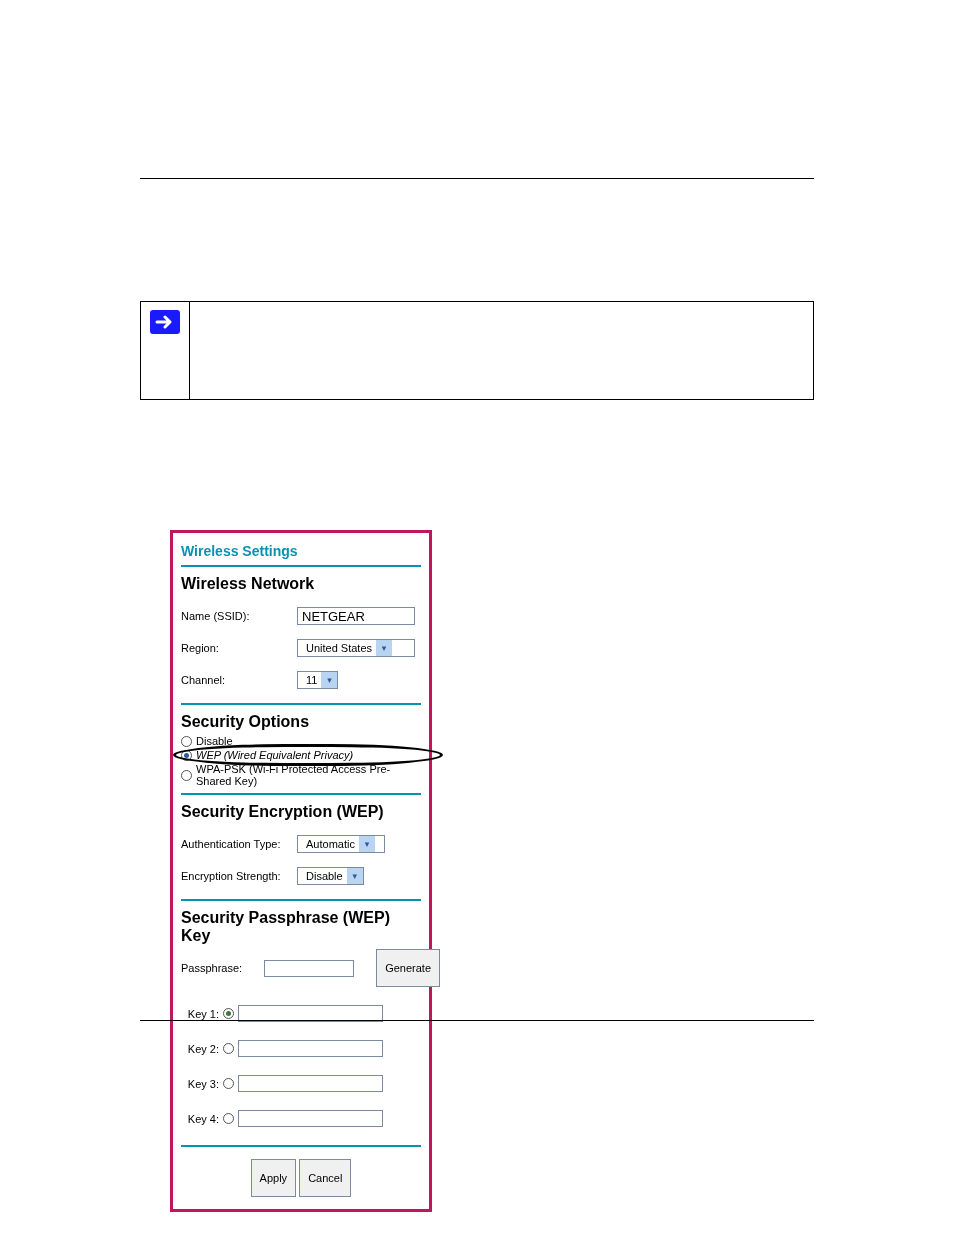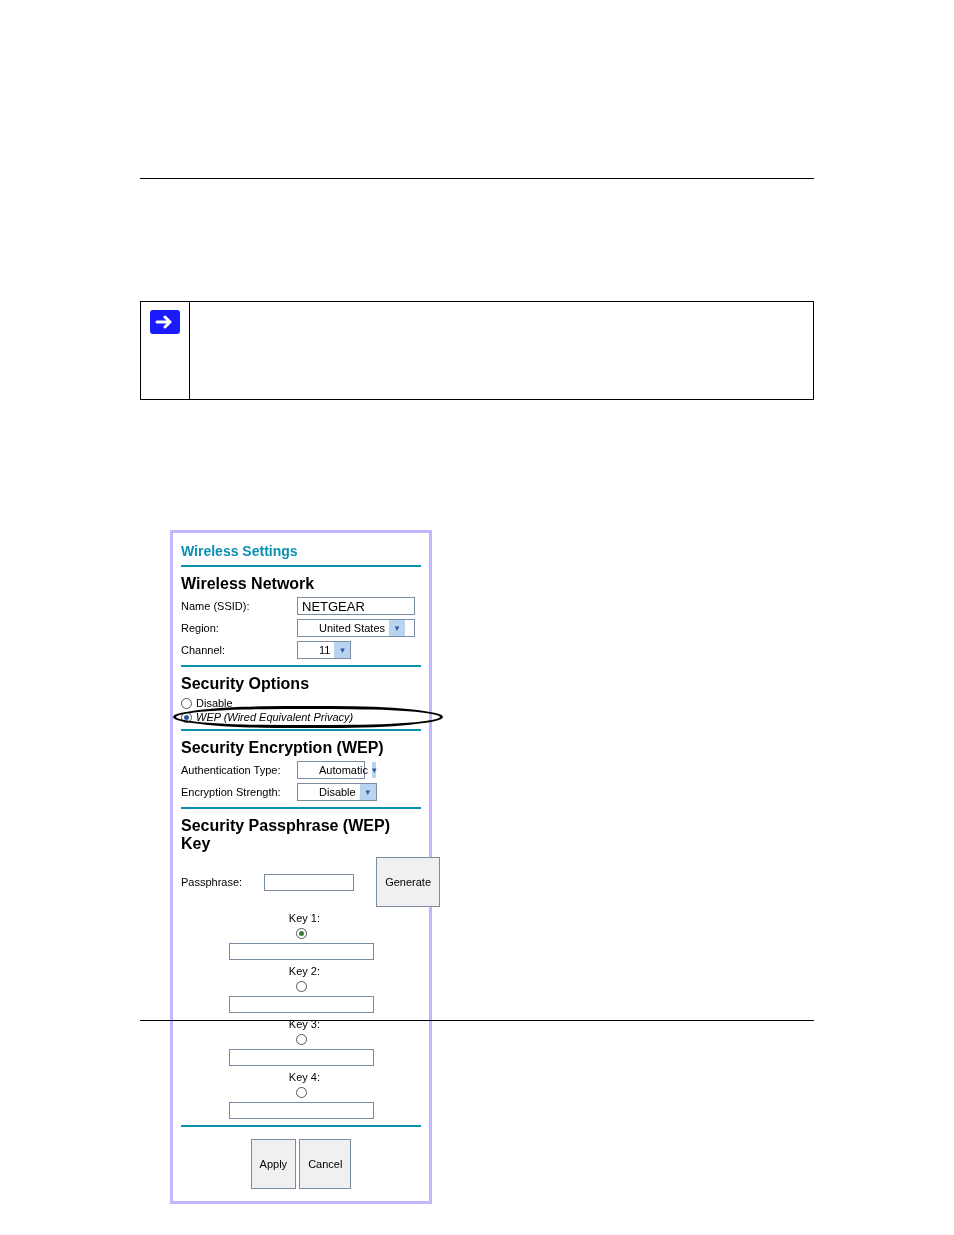--- a/index.html
+++ b/index.html
@@ -61,48 +61,48 @@
     font-size: 13px;
     line-height: 1.4;
   }
 
   
   .panel {
     position: absolute;
     top: 530px;
     left: 170px;
     width: 262px;
-    border: 3px solid #c4b5fd;
+    border: 3px solid #be185d;
     background: #fff;
     font-family: Tahoma, Arial, sans-serif;
     font-size: 11px;
     color: #000;
   }
   .panel-inner { padding: 10px 8px 12px 8px; }
   .panel-title { color: #0891b2; font-weight: bold; font-size: 14px; margin-bottom: 6px; }
   .section-sep { border-top: 2px solid #0891b2; margin: 6px 0; }
   .section-heading { font-weight: bold; font-size: 16px; margin: 8px 0 4px 0; }
-  .row { display: flex; align-items: center; margin: 4px 0; gap: 6px; }
+  .row { display: flex; align-items: center; margin: 14px 0; gap: 6px; }
   .row-label { width: 110px; font-size: 11px; }
   .txt-input {
     border: 1px solid #7a8ba0;
     height: 18px;
     font-size: 13px;
     padding: 1px 4px;
     background: #fff;
     width: 118px;
   }
   .sel {
     border: 1px solid #7a8ba0;
     height: 18px;
     font-size: 11px;
     background: #fff;
     display: inline-flex;
     align-items: center;
-    padding: 0 0 0 21px;
+    padding: 0 0 0 8px;
     position: relative;
   }
   .sel-arrow {
     width: 16px;
     height: 16px;
     background: #b8d4f0;
     margin-left: 4px;
     display: inline-flex;
     align-items: center;
     justify-content: center;
@@ -115,33 +115,33 @@
     border: 1px solid #555;
     border-radius: 50%;
     display: inline-flex; align-items: center; justify-content: center;
     background: #fff;
     flex-shrink: 0;
   }
   .radio.checked::after {
     content: ""; width: 5px; height: 5px; border-radius: 50%; background: #3a7a3a;
   }
   .radio.blue.checked::after { background: #2b5a9e; }
-  .key-row { display: flex; align-items: center; margin: 5px 0; gap: 4px; font-size: 11px; flex-direction: column; }
+  .key-row { display: flex; align-items: center; margin: 18px 0; gap: 4px; font-size: 11px; }
   .key-row .lbl { width: 38px; text-align: right; }
   .key-input {
     border: 1px solid #7a8ba0;
     height: 17px;
     width: 145px;
     background: #fff;
   }
   .btn {
     border: 1px solid #7a8ba0;
     background: #f0f0f0;
     font-size: 11px;
-    padding: 18px 8px;
+    padding: 12px 8px;
     font-family: inherit;
     text-align: right;
   }
   .gen-row { display: flex; align-items: center; gap: 22px; margin: 3px 0; font-size: 11px; }
   .gen-row .pp-input {
     border: 1px solid #7a8ba0;
     height: 17px;
     width: 90px;
     background: #fff;
   }
@@ -209,27 +209,31 @@
         <span class="radio"></span>
         <span>Disable</span>
       </div>
       <div class="rel">
         <div class="radio-row">
           <span class="radio blue checked"></span>
           <span>WEP (Wired Equivalent Privacy)</span>
         </div>
         <div class="highlight-oval" style="top:-5px"></div>
       </div>
+      <div class="radio-row">
+        <span class="radio"></span>
+        <span>WPA-PSK (Wi-Fi Protected Access Pre-Shared Key)</span>
+      </div>
 
       <div class="section-sep"></div>
 
       <div class="section-heading">Security Encryption (WEP)</div>
       <div class="row">
         <div class="row-label">Authentication Type:</div>
-        <div class="sel" style="width:68px">
+        <div class="sel" style="width:88px">
           <span>Automatic</span>
           <span class="sel-arrow">▾</span>
         </div>
       </div>
       <div class="row">
         <div class="row-label">Encryption Strength:</div>
         <div class="sel">
           <span>Disable</span>
           <span class="sel-arrow">▾</span>
         </div>

